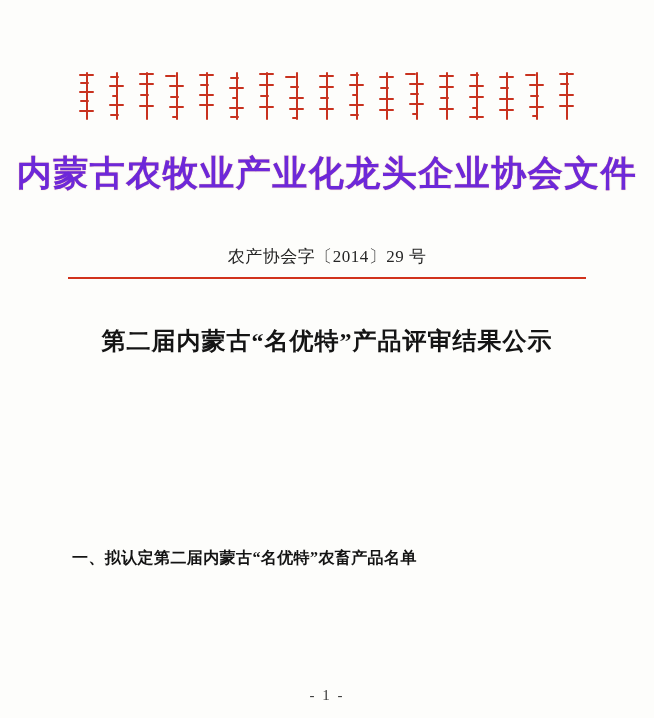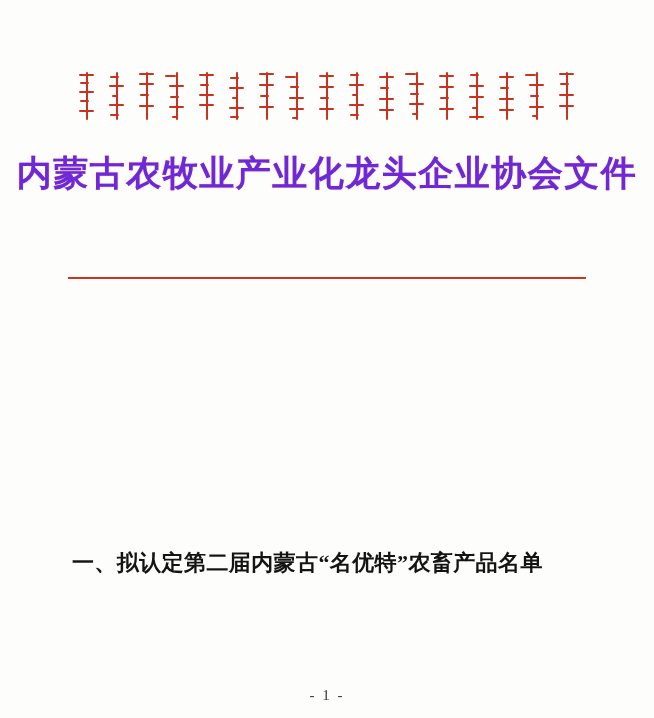--- a/index.html
+++ b/index.html
@@ -137,21 +137,21 @@
     text-indent: 2em;
     letter-spacing: 0.4px;
   }
 
   
   .section-heading {
     position: absolute;
     top: 548px;
     left: 72px;
     width: 520px;
-    font-size: 22px;
+    font-size: 16px;
     font-weight: bold;
     color: #141414;
     letter-spacing: 0.4px;
     white-space: nowrap;
   }
 
   
   .page-number {
     position: absolute;
     bottom: 14px;
@@ -277,22 +277,24 @@
     <span class="mong-col">
         <i style="top:3px"></i>
         <i class="short" style="top:13px"></i>
         <i style="top:24px"></i>
         <i style="top:35px"></i>
       </span>
   </div>
 
   <div class="doc-title">内蒙古农牧业产业化龙头企业协会文件</div>
 
+  <div class="doc-number">农产协会字〔2014〕29 号</div>
 
   <div class="red-rule"></div>
 
+  <div class="article-title">第二届内蒙古“名优特”产品评审结果公示</div>
 
 
   <div class="section-heading">一、拟认定第二届内蒙古“名优特”农畜产品名单</div>
 
   <div class="page-number">- 1 -</div>
 
 </div>
 
 </body></html>

